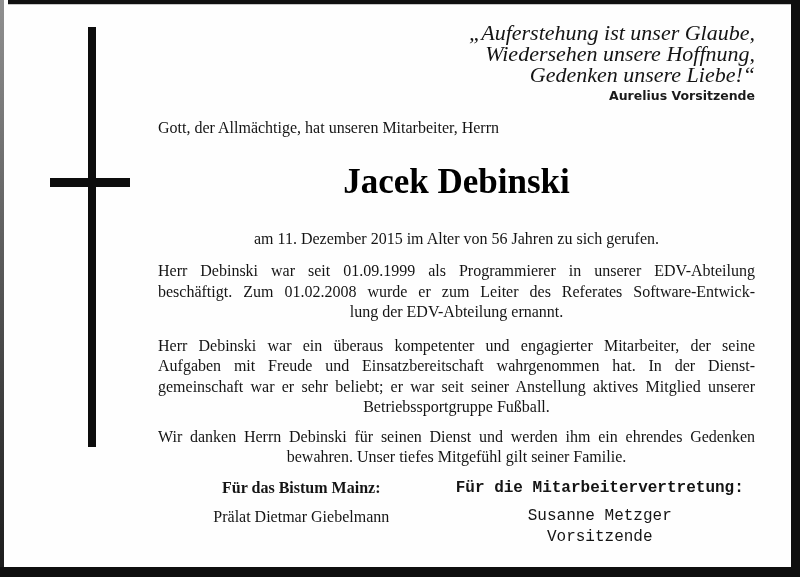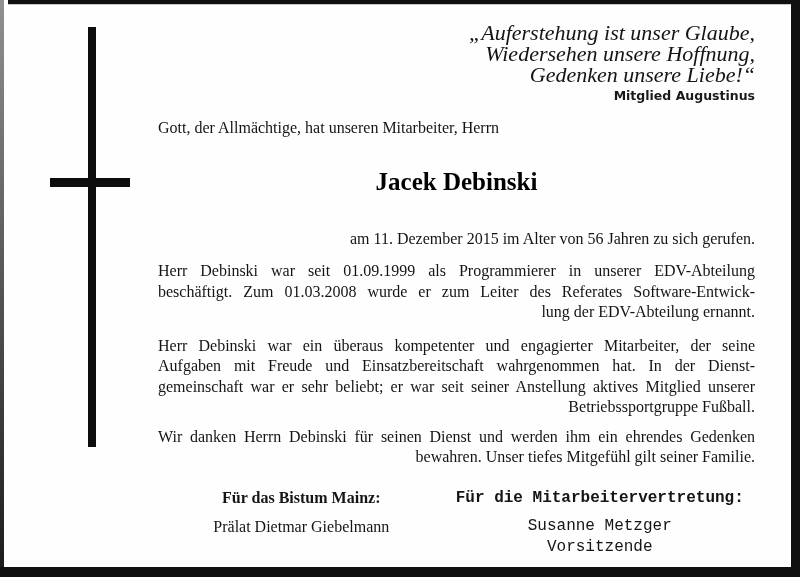--- a/index.html
+++ b/index.html
@@ -17,30 +17,30 @@
   .cross-h{position:absolute;left:50px;top:178px;width:80px;height:9px;background:#0d0d0d;}
 
   
   .quote{position:absolute;top:22px;right:45px;text-align:right;}
   .quote-line{font-style:italic;font-size:22px;line-height:21px;white-space:nowrap;}
   .quote-attr{margin-top:3px;font-family:"DejaVu Sans",sans-serif;font-weight:bold;font-size:12.5px;line-height:15px;color:#1a1a1a;}
 
   
   .content{position:absolute;left:158px;top:0;width:597px;font-size:16px;line-height:20.5px;}
   .intro{margin-top:118px;}
-  .deceased{margin-top:23px;height:40px;line-height:40px;text-align:center;font-size:25px;font-weight:bold;color:#000;}
+  .deceased{margin-top:23px;height:40px;line-height:40px;text-align:center;font-size:35px;font-weight:bold;color:#000;}
   .death-line{margin-top:27px;}
   .para{margin-top:12px;}
   .para.p3{margin-top:13px;}
   .para.p4{margin-top:9px;}
   .jline{text-align:justify;text-align-last:justify;word-spacing:-0.9px;}
-  .lline{text-align:right;}
+  .lline{text-align:center;}
 
   
-  .sigs{display:flex;margin-top:22px;}
+  .sigs{display:flex;margin-top:12px;}
   .sig-col{text-align:center;}
   .sig-col.left{width:48%;}
   .sig-col.right{width:52%;font-family:Liberation Mono, monospace;}
   .sig-heading{font-weight:bold;font-size:16px;line-height:16px;}
   .sig-name{margin-top:10px;line-height:21px;}
   .sig-role{line-height:21px;}
 </style>
 </head>
 <body>
 
@@ -53,34 +53,34 @@
 
   <div>
     <div class="cross-v"></div>
     <div class="cross-h"></div>
   </div>
 
   <div class="quote">
     <div class="quote-line">„Auferstehung ist unser Glaube,</div>
     <div class="quote-line">Wiedersehen unsere Hoffnung,</div>
     <div class="quote-line">Gedenken unsere Liebe!“</div>
-    <div class="quote-attr">Mitglied Augustinus</div>
+    <div class="quote-attr">Aurelius Vorsitzende</div>
   </div>
 
   <div class="content">
 
     <div class="intro">Gott, der Allmächtige, hat unseren Mitarbeiter, Herrn</div>
 
     <div class="deceased">Jacek Debinski</div>
 
     <div class="death-line lline">am 11. Dezember 2015 im Alter von 56 Jahren zu sich gerufen.</div>
 
     <div class="para p2">
       <div class="jline">Herr Debinski war seit 01.09.1999 als Programmierer in unserer EDV-Abteilung</div>
-      <div class="jline">beschäftigt. Zum 01.03.2008 wurde er zum Leiter des Referates Software-Entwick-</div>
+      <div class="jline">beschäftigt. Zum 01.02.2008 wurde er zum Leiter des Referates Software-Entwick-</div>
       <div class="lline">lung der EDV-Abteilung ernannt.</div>
     </div>
 
     <div class="para p3">
       <div class="jline">Herr Debinski war ein überaus kompetenter und engagierter Mitarbeiter, der seine</div>
       <div class="jline">Aufgaben mit Freude und Einsatzbereitschaft wahrgenommen hat. In der Dienst-</div>
       <div class="jline">gemeinschaft war er sehr beliebt; er war seit seiner Anstellung aktives Mitglied unserer</div>
       <div class="lline">Betriebssportgruppe Fußball.</div>
     </div>
 

